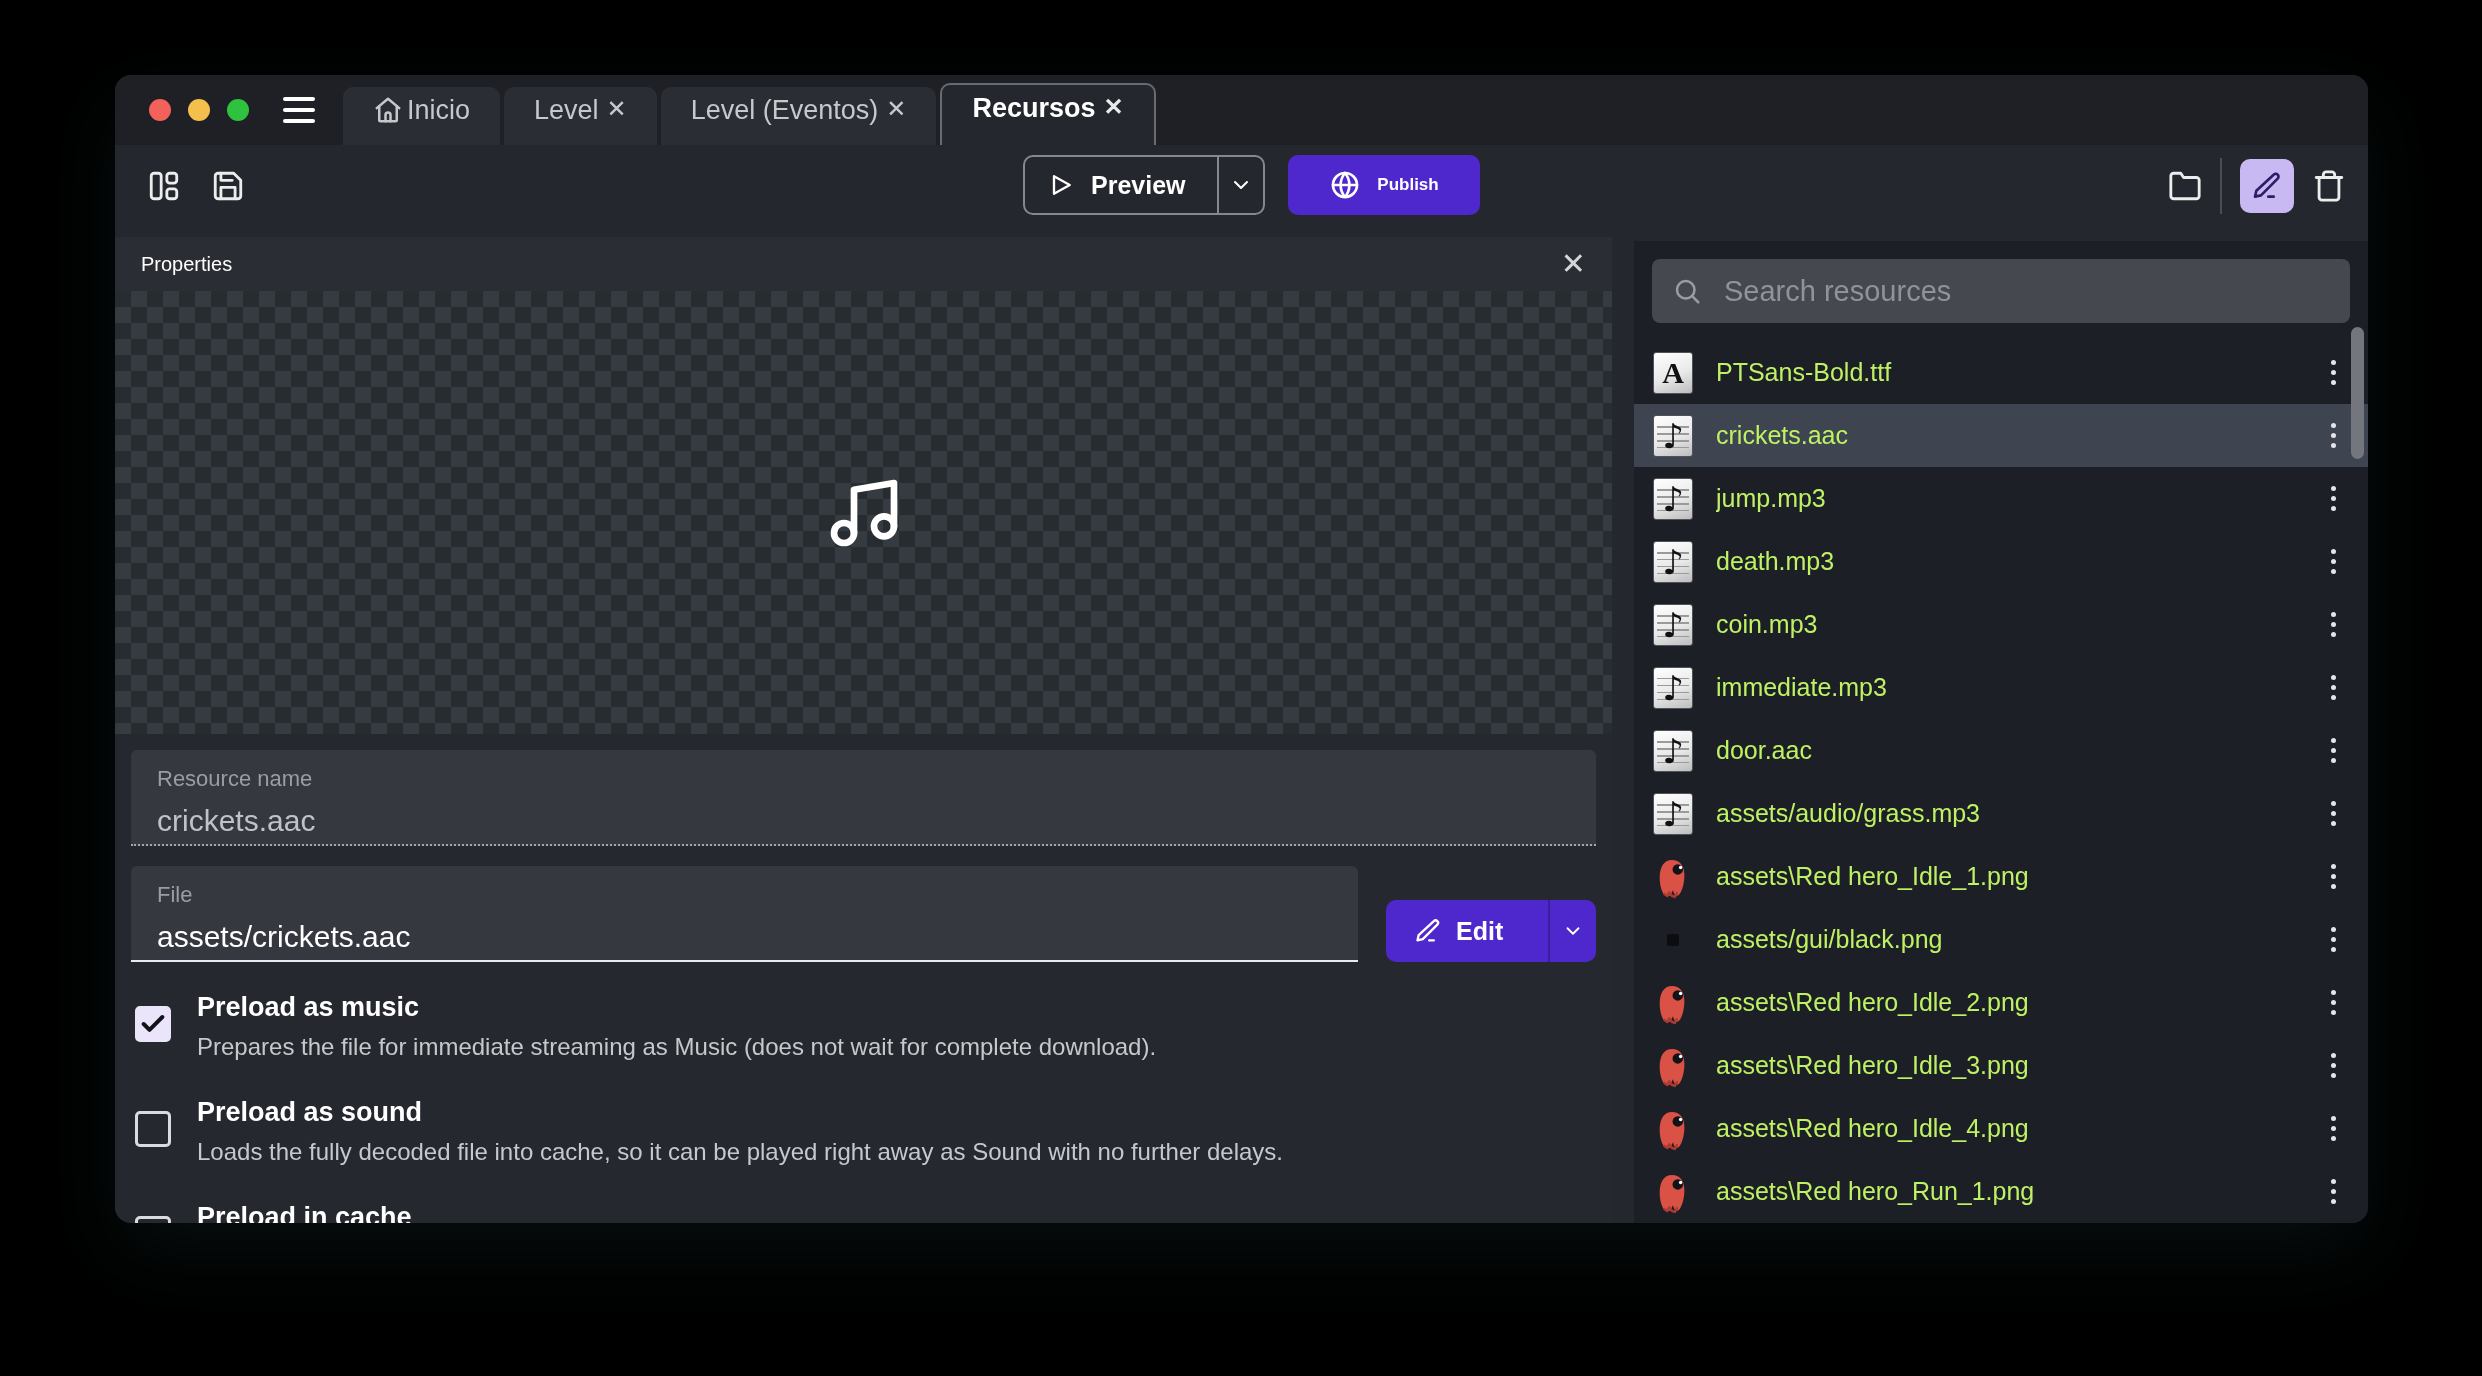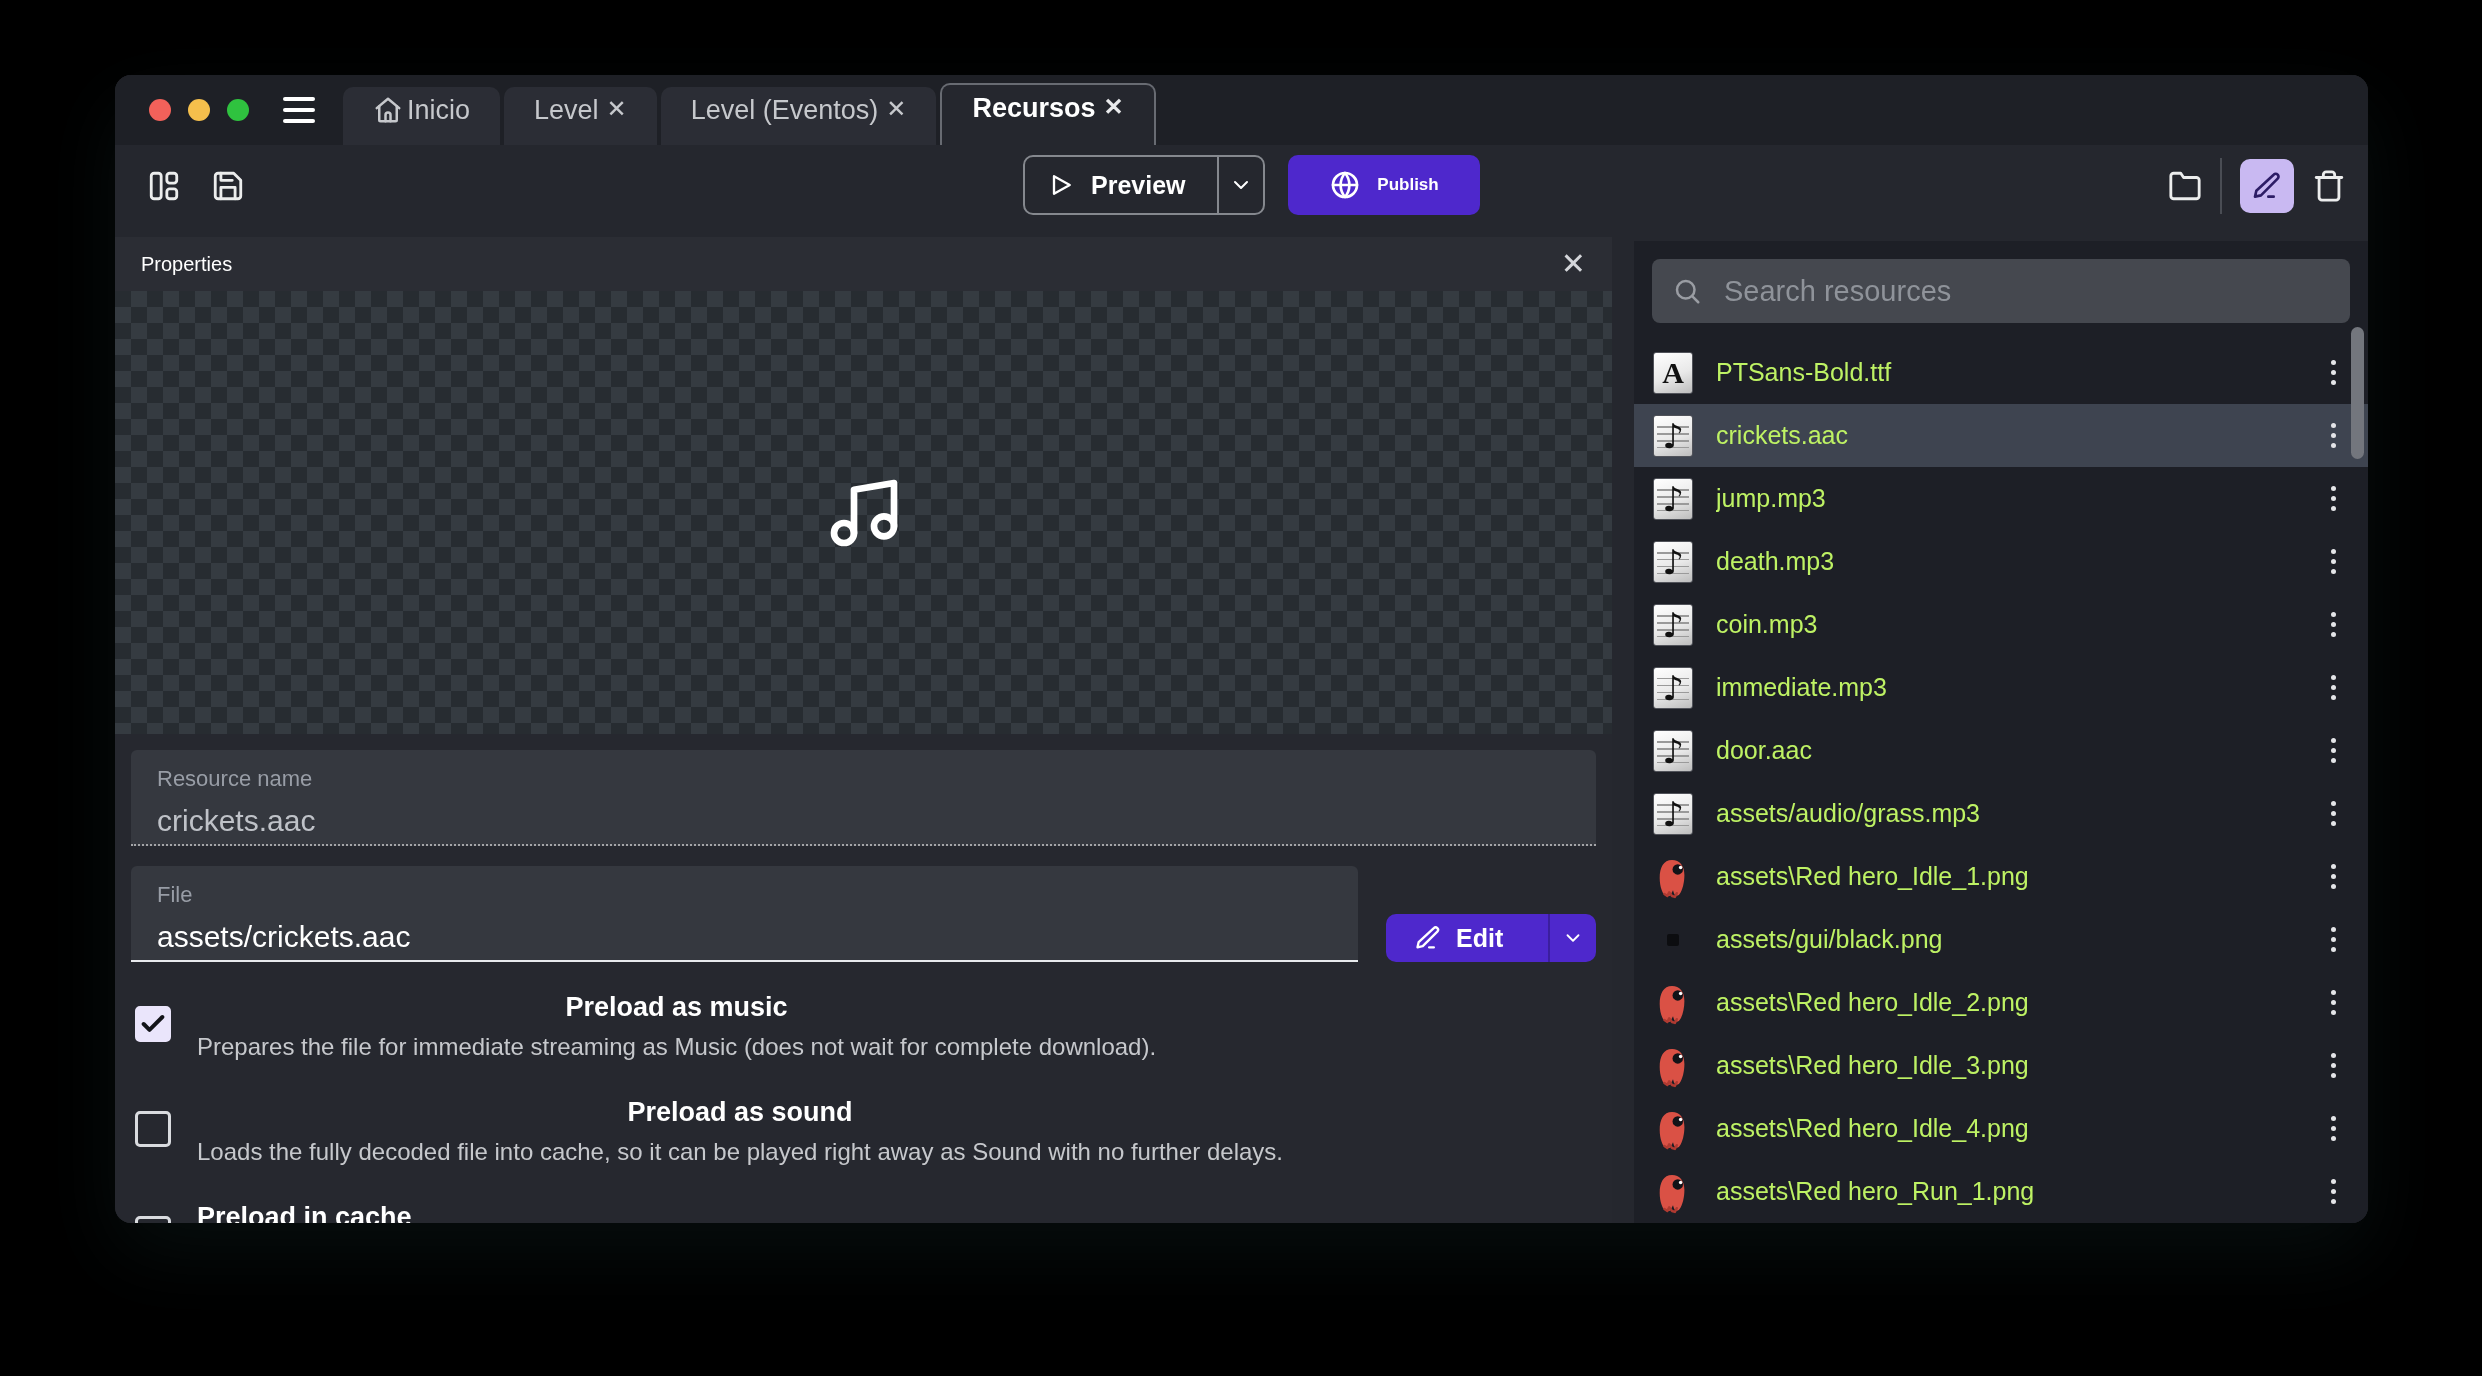--- a/index.html
+++ b/index.html
@@ -74,37 +74,37 @@
   .preview-area .music-ic{ position:absolute; left:50%; top:50%; transform:translate(-50%,-50%); width:80px; height:80px; stroke:#fff; }
   .field{ background:#35383f; border-radius:6px 6px 0 0; padding:16px 26px 10px; }
   .field .f-label{ color:#989da6; font-size:22px; }
   .field .f-value{ font-size:30px; margin-top:12px; }
   .field-resource{ margin:16px 16px 0; border-bottom:2px dotted rgba(255,255,255,.55); height:96px; }
   .field-resource .f-value{ color:#bfc2c8; }
   .file-row{ display:flex; margin:20px 16px 0; align-items:flex-end; }
   .field-file{ flex:1; border-bottom:2px solid #e8eaed; height:96px; margin-right:28px; }
   .field-file .f-value{ color:#fff; }
   .btn-edit{
-    width:210px; height:48px; background:#4e28cc; border-radius:10px; color:#fff;
+    width:210px; height:62px; background:#4e28cc; border-radius:10px; color:#fff;
     display:flex; align-items:center; cursor:pointer; flex:none;
   }
   .btn-edit .pencil{ width:28px; height:28px; stroke:#fff; margin-left:28px; }
   .btn-edit .lbl{ font-size:25px; font-weight:bold; margin-left:14px; flex:1; }
   .btn-edit .sep{ width:2px; height:100%; background:#3b1e9e; }
   .btn-edit .chev{ width:22px; height:22px; stroke:#fff; margin:0 12px; }
   .options{ margin:30px 20px 0; display:flex; flex-direction:column; gap:36px; }
   .opt-row{ display:flex; align-items:flex-start; }
   .checkbox{
     width:36px; height:36px; border:3px solid #d9dbdf; border-radius:5px; margin-top:14px;
     flex:none; cursor:pointer; display:flex; align-items:center; justify-content:center;
   }
   .checkbox svg{ display:none; width:28px; height:28px; stroke:#131419; }
   .checkbox.is-checked{ background:#eae5fb; border-color:#eae5fb; }
   .checkbox.is-checked svg{ display:block; }
-  .opt-text{ margin-left:26px;text-align:center; }
+  .opt-text{ margin-left:26px; }
   .opt-label{ color:#fff; font-size:27px; font-weight:bold; }
   .opt-desc{ color:#c6c8cc; font-size:24px; margin-top:10px; }
   
   .sidebar{ margin-left:22px; margin-top:14px; width:734px; background:#1d1f26; position:relative; overflow:hidden; }
   .search-box{
     margin:18px; height:64px; background:#45484f; border-radius:8px;
     display:flex; align-items:center; padding:0 20px;
   }
   .search-box svg{ width:30px; height:30px; stroke:#9a9da3; flex:none; }
   .search-box input{

